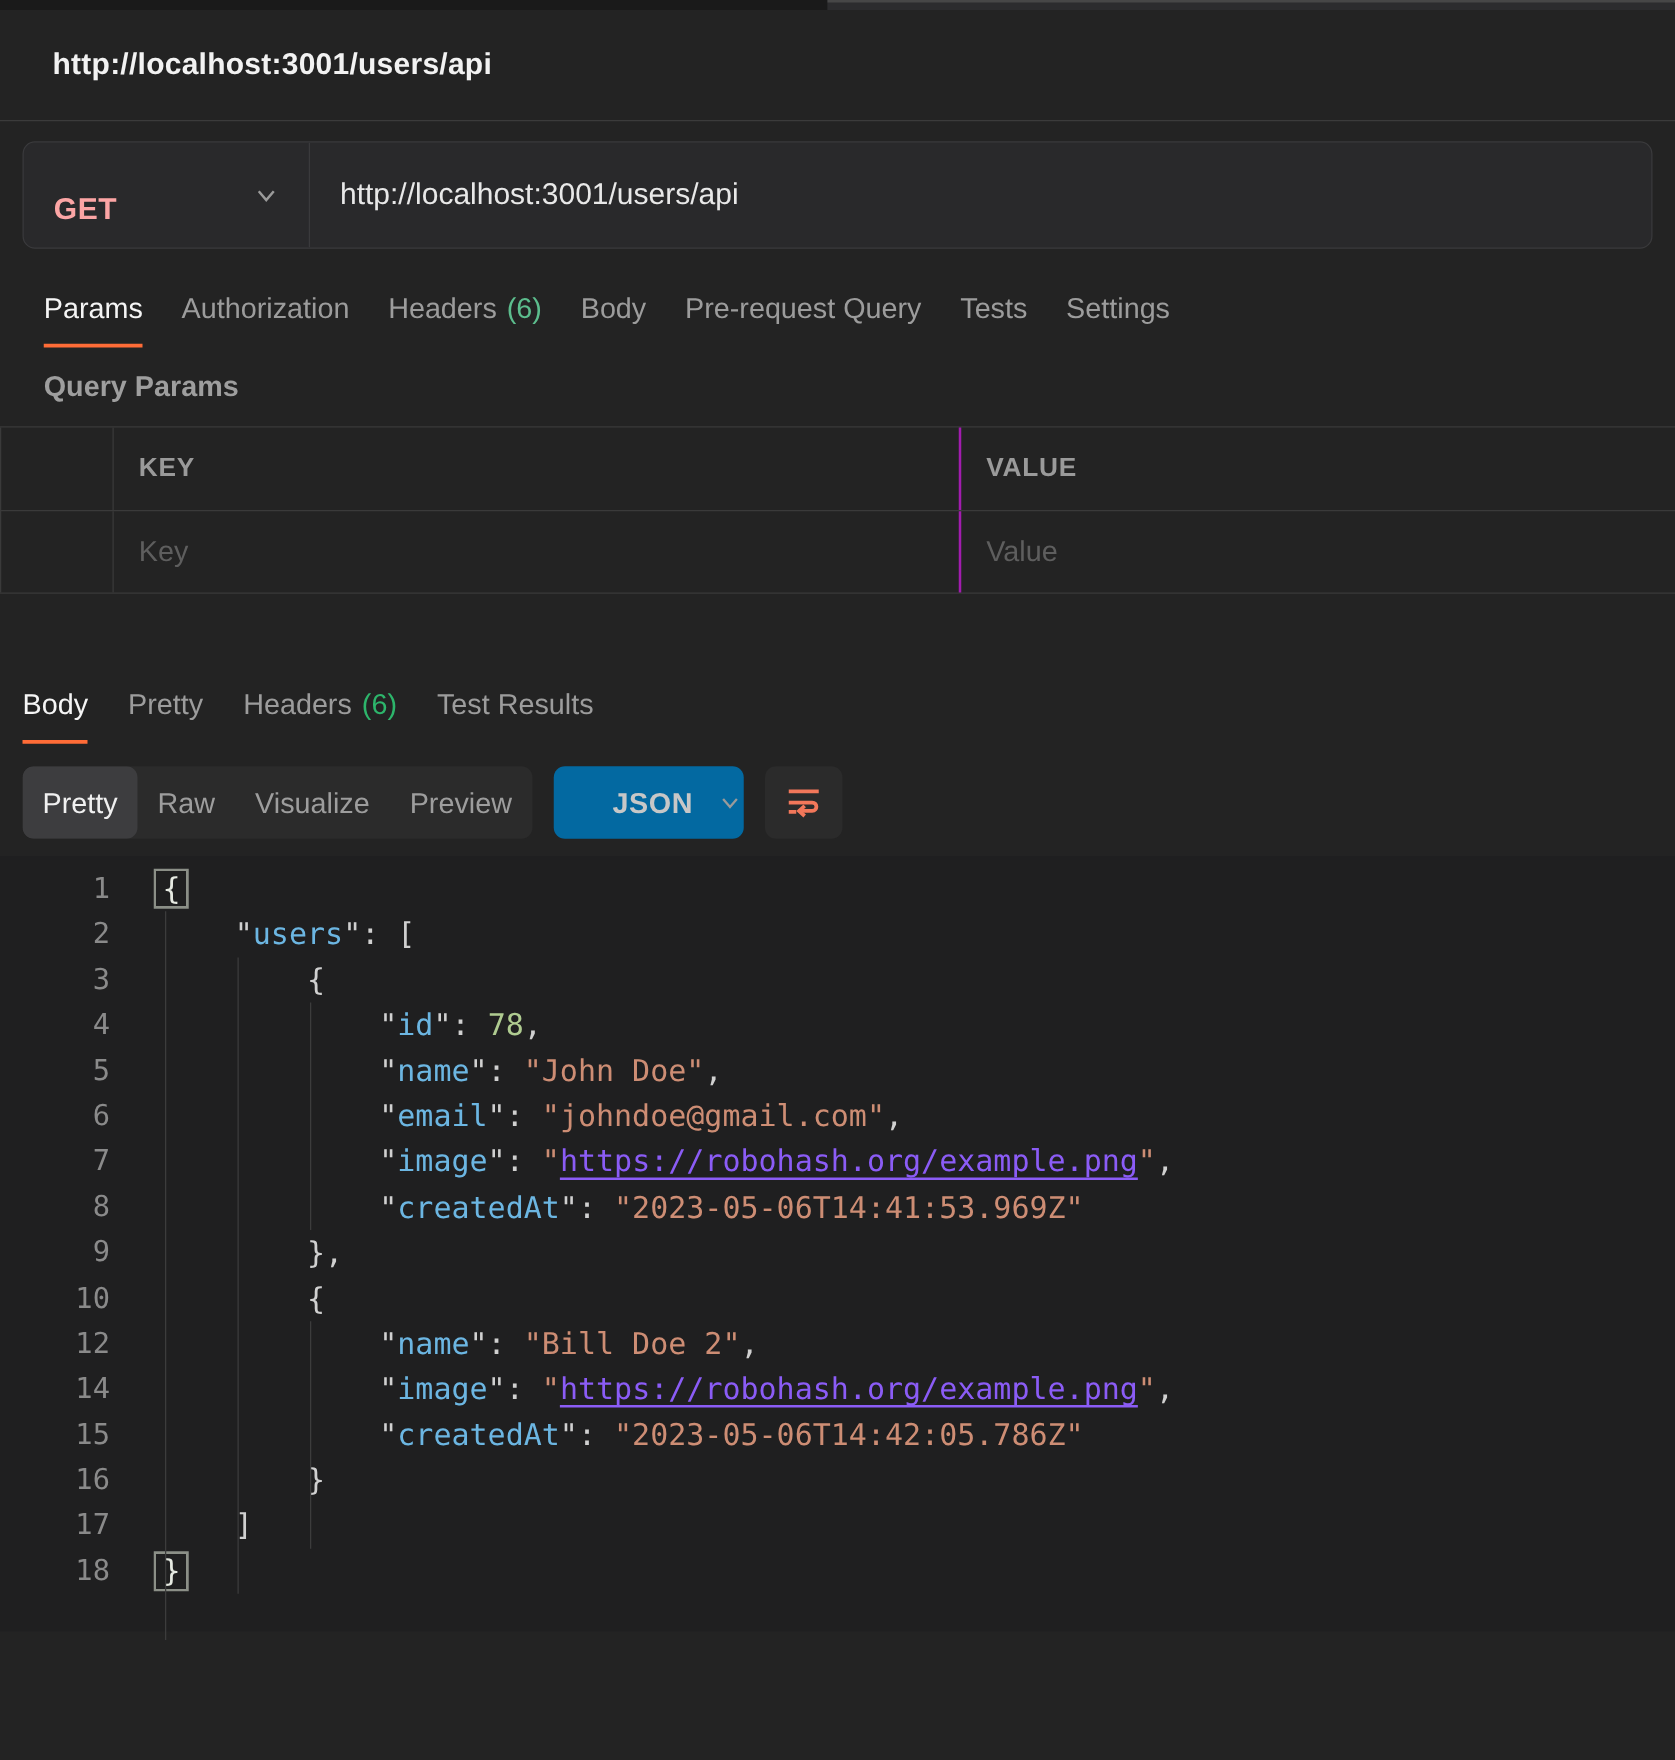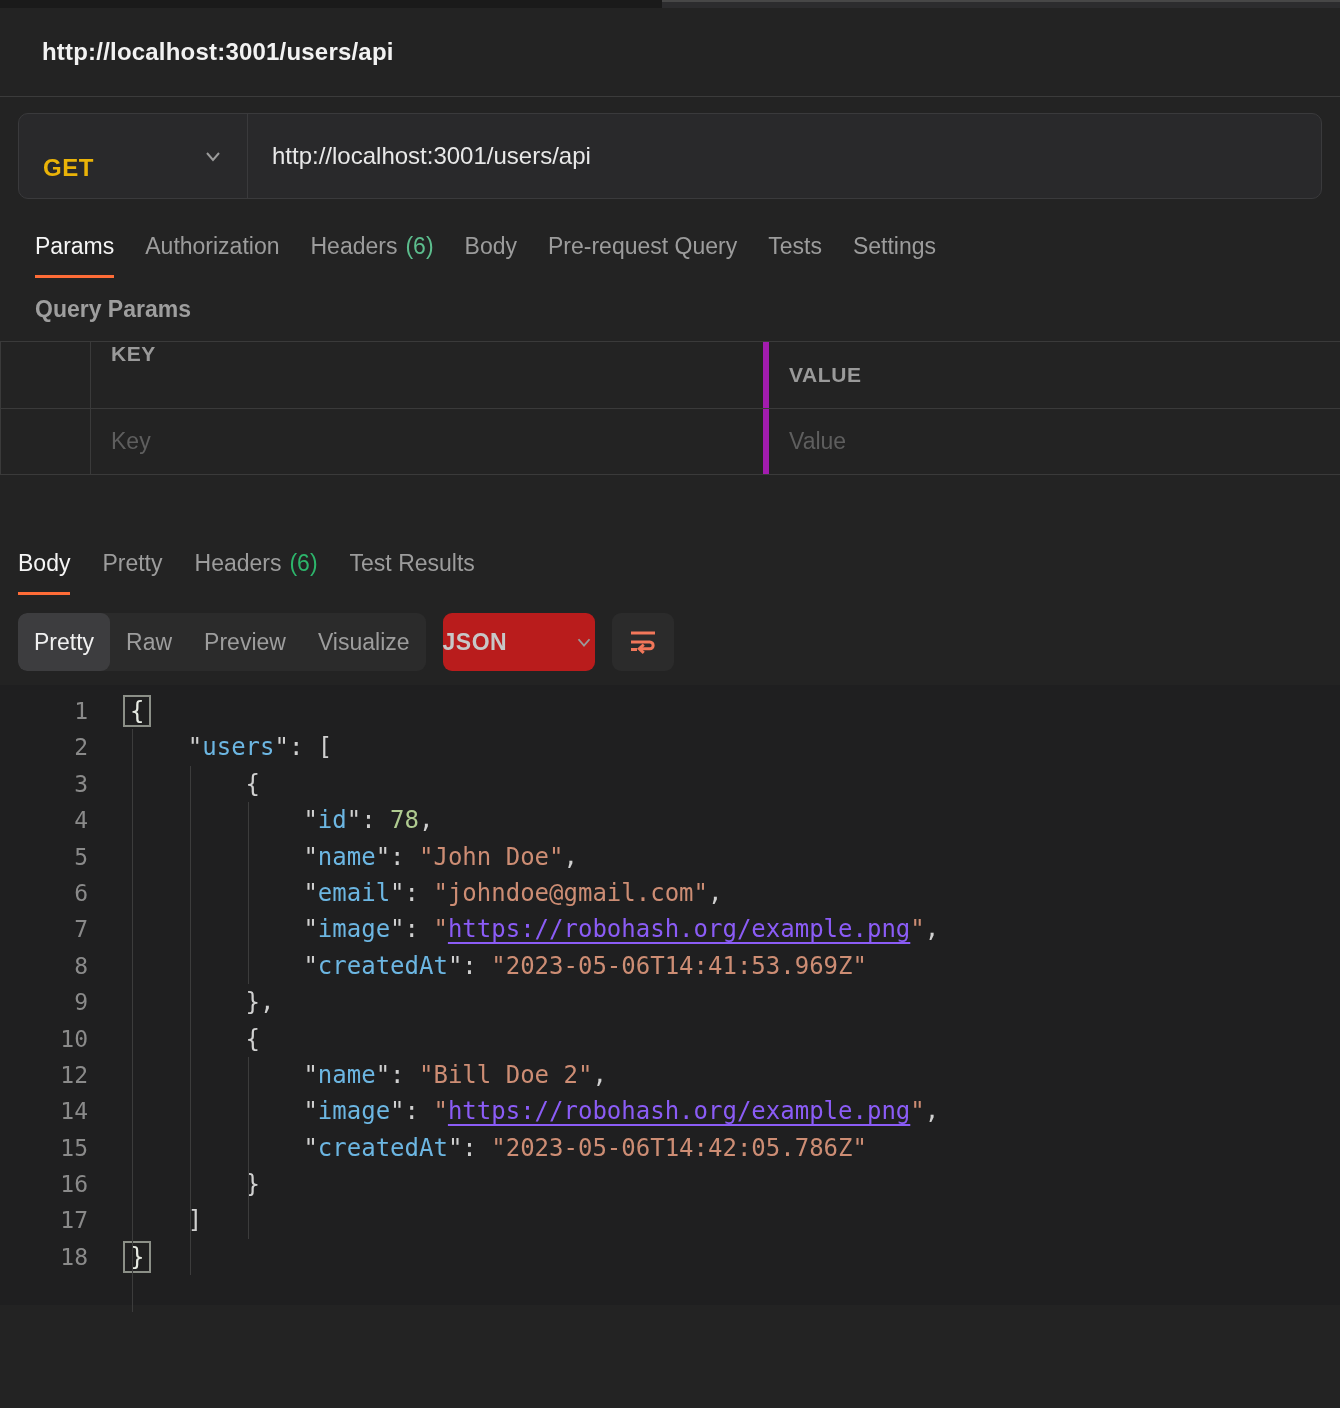--- a/index.html
+++ b/index.html
@@ -24,21 +24,21 @@
 
   
   .url-bar {
     margin:16px 18px 0; height:86px; display:flex; align-items:stretch;
     background:#29292b; border:1px solid #3a3a3c; border-radius:10px; overflow:hidden;
   }
   .method-select {
     width:228px; display:flex; align-items:center; justify-content:space-between;
     padding:0 22px 0 24px; cursor:pointer;
   }
-  .method-select .method-label { font-size:24px; font-weight:700; color:#eab308; letter-spacing:.5px;margin-top:24px; }
+  .method-select .method-label { font-size:24px; font-weight:700; color:#fca5a5; letter-spacing:.5px;margin-top:24px; }
   .vdivider { width:1px; background:#3a3a3c; }
   .url-input {
     flex:1; display:flex; align-items:center; padding-left:24px;
     font-size:24px; color:#e8e8e8;
   }
   .chev { stroke:#9a9a9a; fill:none; stroke-width:2; }
 
   
   .tab-row { display:flex; }
   .req-tabs { margin-top:27px; padding-left:35px; gap:31px; }
@@ -49,40 +49,40 @@
   }
   .tab.active { color:#f5f5f5; border-bottom-color:#ff6c37; }
   .tab .count { margin-left:8px; }
 
   
   .section-label { margin:18px 0 0 35px; font-size:23px; font-weight:700; color:#9e9e9e; height:28px; }
   .params-table { margin-top:17px; border-top:1px solid #3a3a3a; border-bottom:1px solid #3a3a3a; }
   .pt-row { display:flex; height:66px; border-left:1px solid #3a3a3a; }
   .pt-row + .pt-row { border-top:1px solid #3a3a3a; }
   .pt-check { width:90px; border-right:1px solid #3a3a3a; }
-  .pt-key { width:678px; border-right:6px solid #a21caf; display:flex; padding-left:20px; }
+  .pt-key { width:678px; border-right:2px solid #a21caf; display:flex; align-items:center; padding-left:20px; }
   .pt-value { flex:1; display:flex; align-items:center; padding-left:20px; }
   .col-header { font-size:21px; font-weight:700; color:#9a9a9a; letter-spacing:.6px; }
   .cell-input {
     width:95%; background:transparent; border:none; outline:none;
     font-size:23px; color:#cfcfcf; font-family:"Liberation Sans", sans-serif;
   }
   .cell-input::placeholder { color:#5e5e5e; opacity:1; }
 
   
   .controls-row { margin:18px 18px 0; height:58px; display:flex; align-items:stretch; }
   .segmented { display:flex; background:#2b2b2b; border-radius:9px; overflow:hidden; }
   .segment {
     padding:0 16px; display:flex; align-items:center; font-size:23px;
     color:#9d9d9d; cursor:pointer; border-radius:9px; white-space:nowrap;
   }
   .segment.active { background:#3d3d3f; color:#f0f0f0; }
   .format-select {
-    margin-left:17px; width:152px; background:#b91c1c; border-radius:9px;
-    display:flex; align-items:center; justify-content:space-between; gap:18px; cursor:pointer;
+    margin-left:17px; width:152px; background:#0369a1; border-radius:9px;
+    display:flex; align-items:center; justify-content:flex-end; gap:18px; cursor:pointer;
   }
   .format-select .format-label { font-size:23px; font-weight:700; color:#c7c7c7; letter-spacing:.5px; }
   .wrap-btn {
     margin-left:17px; width:62px; background:#2b2b2b; border-radius:9px;
     display:flex; align-items:center; justify-content:center; cursor:pointer;
   }
 
   
   .editor {
     margin-top:14px; background:#1f1f20; padding:8px 0 30px;
@@ -169,22 +169,22 @@
     <div class="tab active"><span>Body</span></div>
     <div class="tab"><span>Pretty</span></div>
     <div class="tab"><span>Headers</span><span class="count" style="color: rgb(45, 181, 107);">(6)</span></div>
     <div class="tab"><span>Test Results</span></div>
   </div>
 
 <div class="controls-row">
   <div class="segmented" id="view-modes">
       <div class="segment active">Pretty</div>
       <div class="segment">Raw</div>
+      <div class="segment">Visualize</div>
       <div class="segment">Preview</div>
-      <div class="segment">Visualize</div>
     </div>
   <div class="format-select">
     <span class="format-label">JSON</span>
     <svg class="chev" width="22" height="22" viewBox="0 0 24 24">
         <polyline points="6 9 12 16 18 9"></polyline>
       </svg>
   </div>
   <div class="wrap-btn">
     <svg width="36" height="36" viewBox="0 0 24 24" fill="none" stroke="#f2775a" stroke-width="2">
       <line x1="4" y1="6" x2="20" y2="6"></line>

